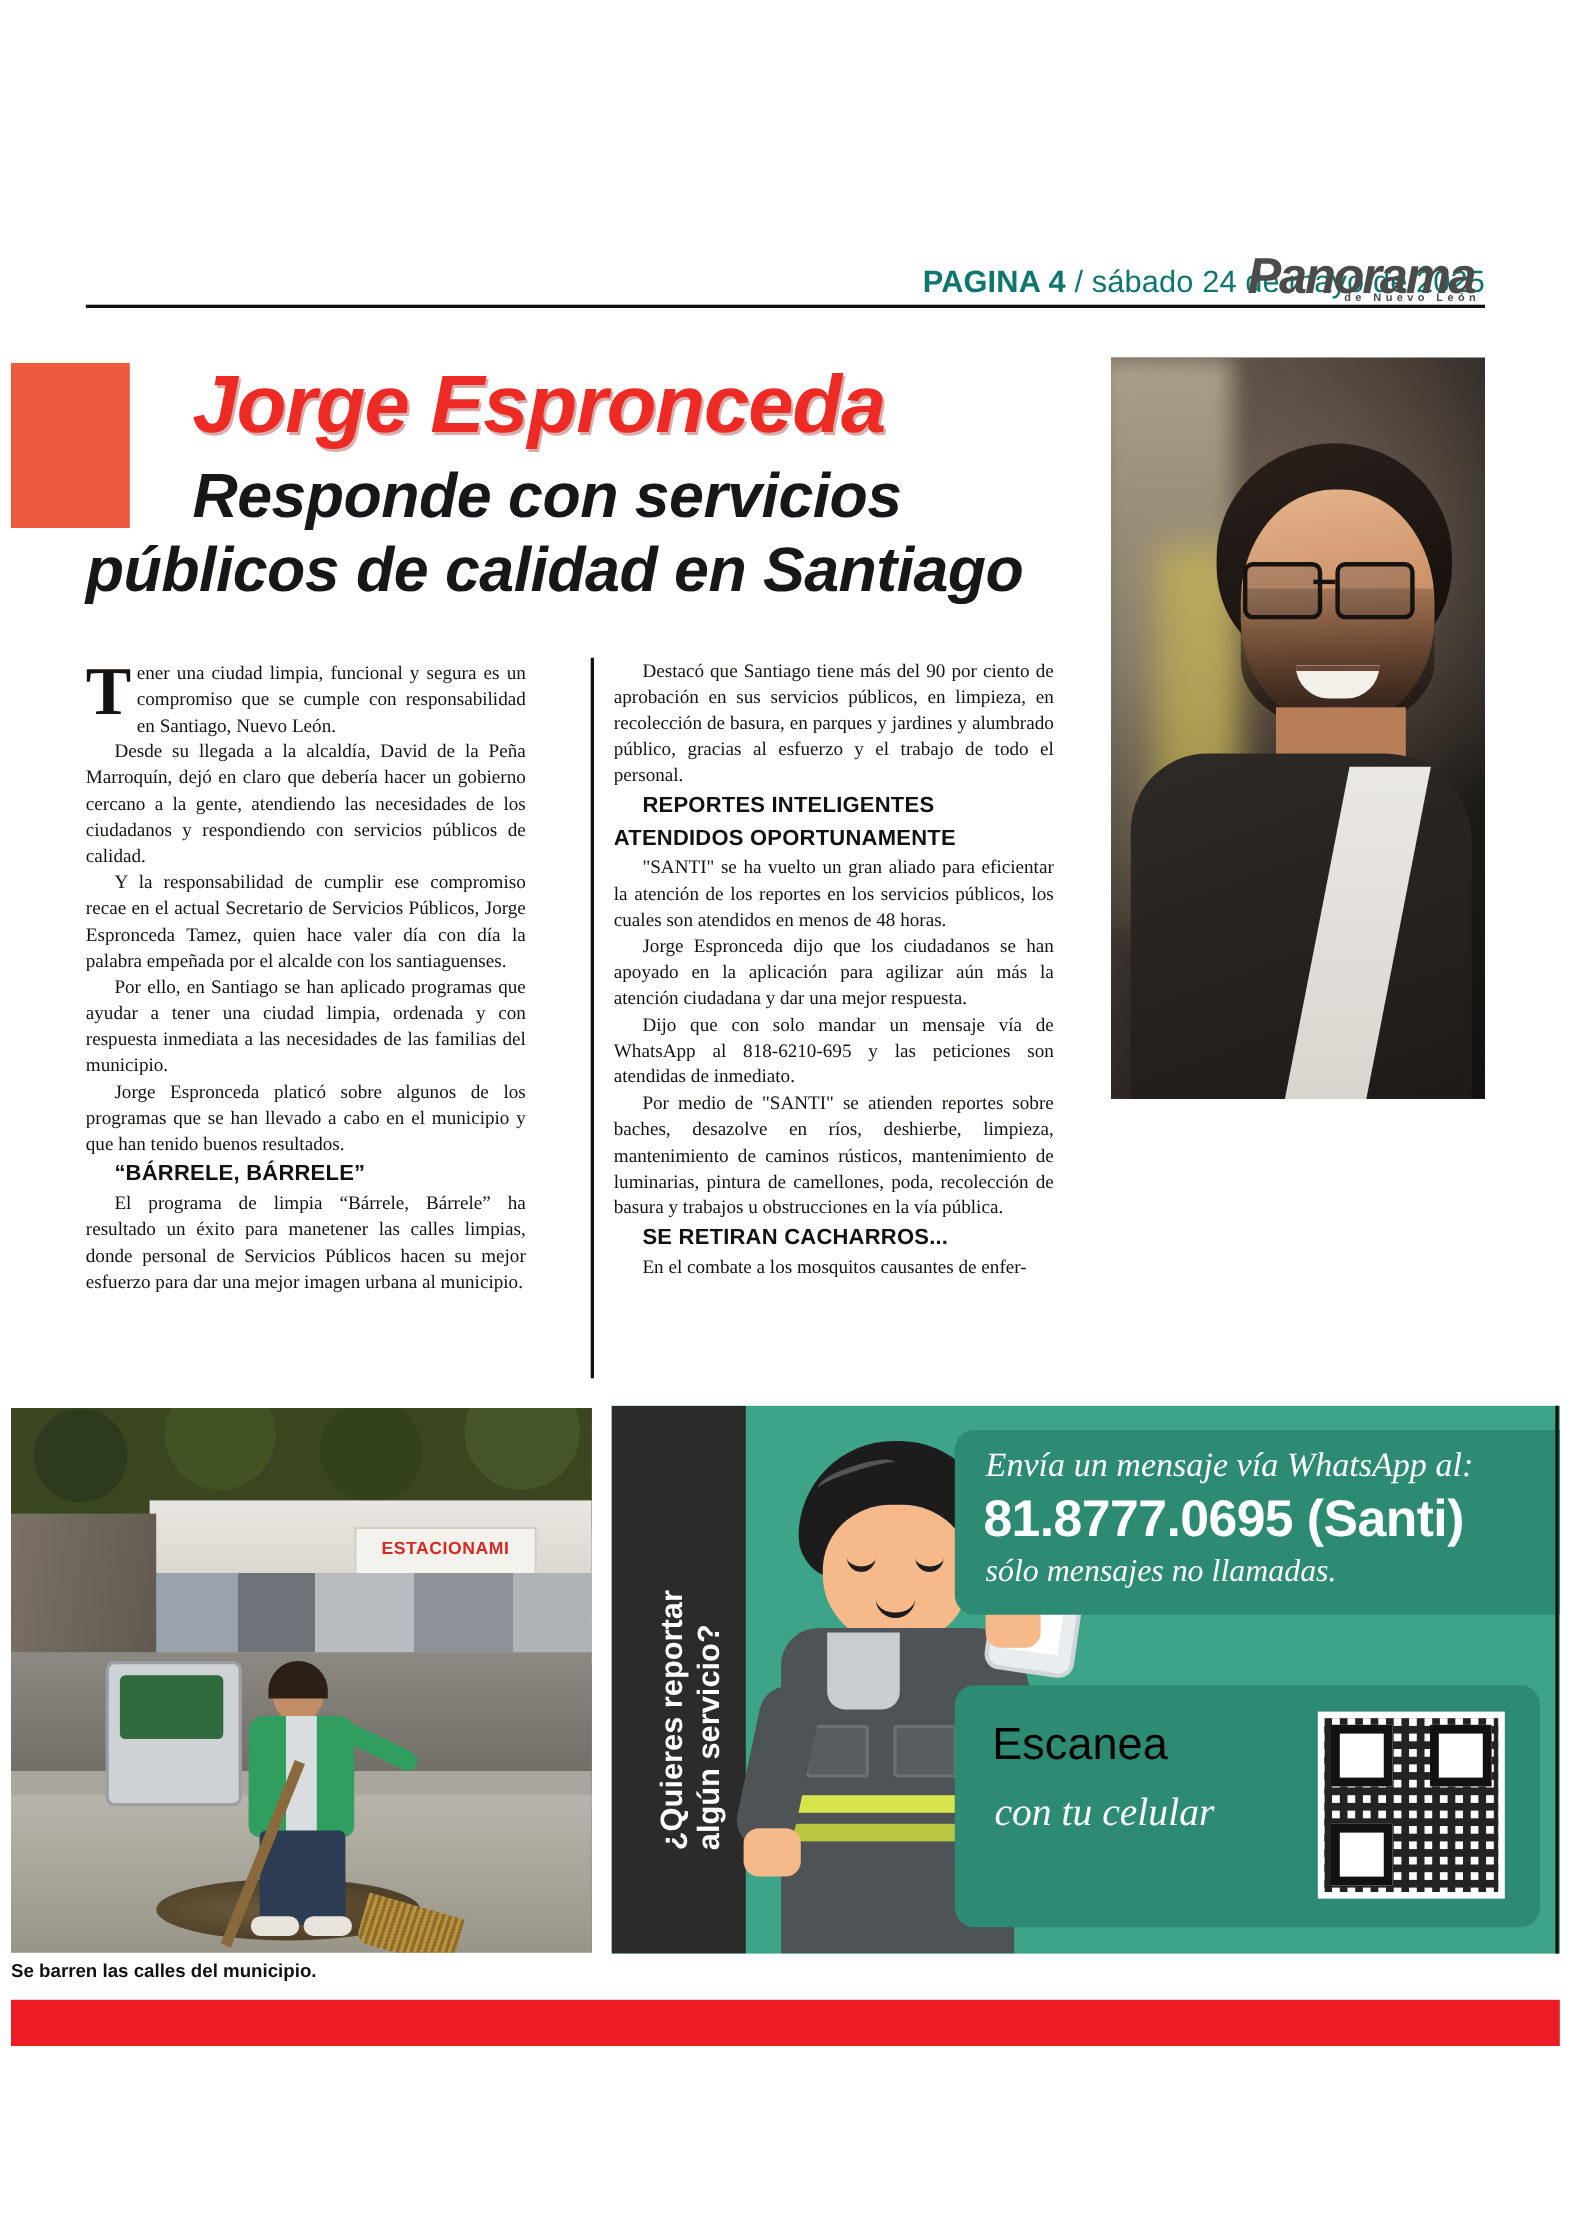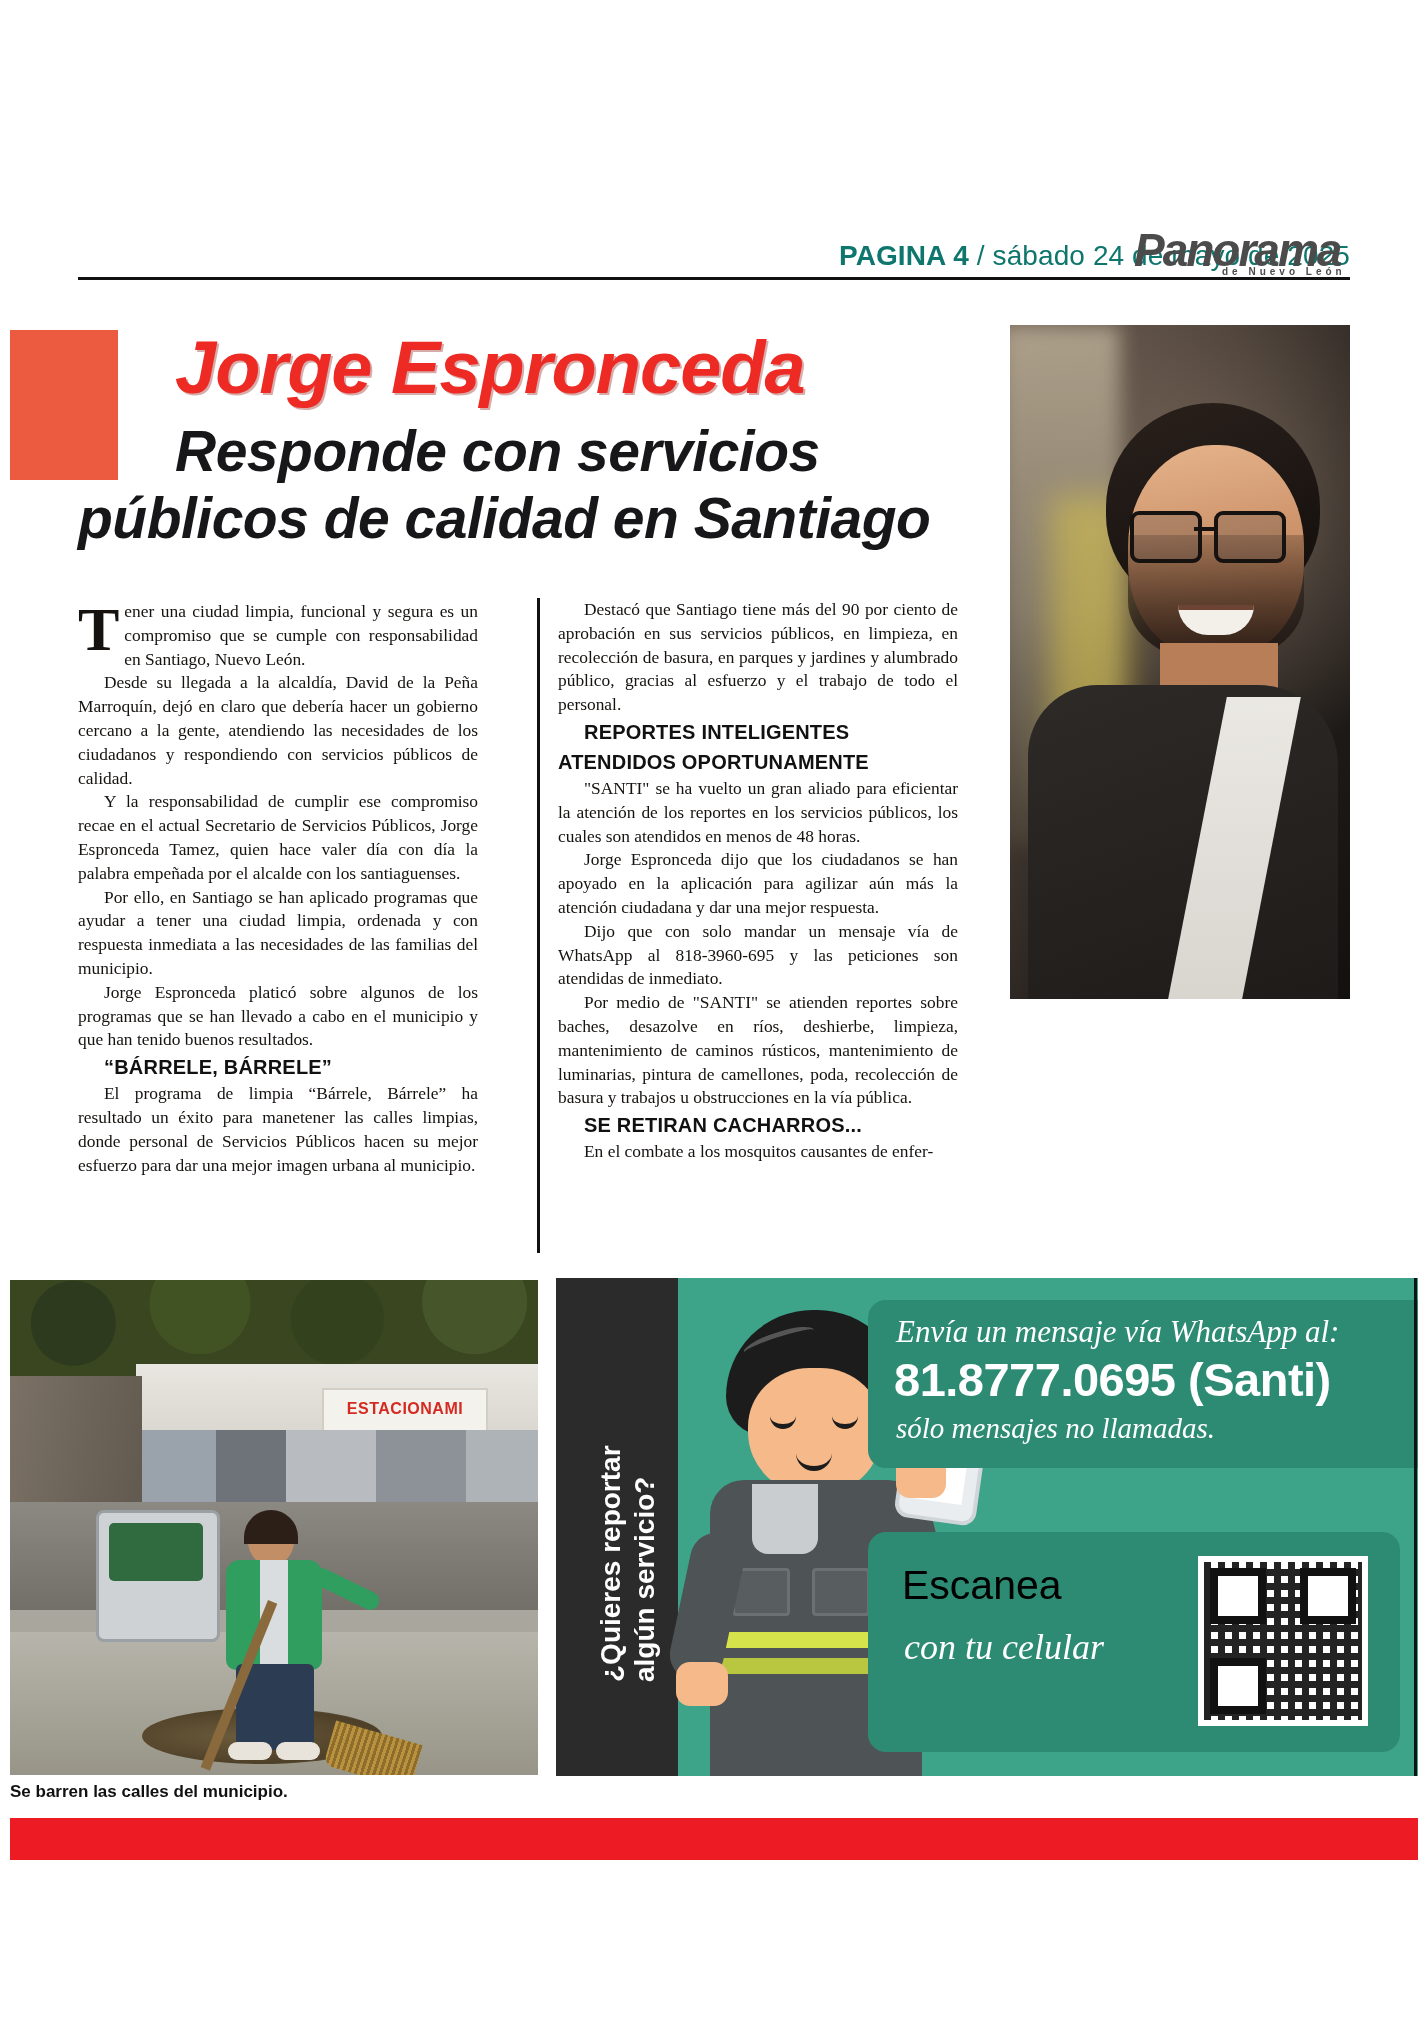--- a/index.html
+++ b/index.html
@@ -214,21 +214,21 @@
     <p>Jorge Espronceda platicó sobre algunos de los programas que se han llevado a cabo en el municipio y que han tenido buenos resultados.</p>
     <p class="secth">“BÁRRELE, BÁRRELE”</p>
     <p>El programa de limpia “Bárrele, Bárrele” ha resultado un éxito para manetener las calles limpias, donde personal de Servicios Públicos hacen su mejor esfuerzo para dar una mejor imagen urbana al municipio.</p>
   </div>
 
   <div class="col col2">
     <p>Destacó que Santiago tiene más del 90 por ciento de aprobación en sus servicios públicos, en limpieza, en recolección de basura, en parques y jardines y alumbrado público, gracias al esfuerzo y el trabajo de todo el personal.</p>
     <p class="secth"><span>REPORTES INTELIGENTES</span><br><span>ATENDIDOS OPORTUNAMENTE</span></p>
     <p>"SANTI" se ha vuelto un gran aliado para eficientar la atención de los reportes en los servicios públicos, los cuales son atendidos en menos de 48 horas.</p>
     <p>Jorge Espronceda dijo que los ciudadanos se han apoyado en la aplicación para agilizar aún más la atención ciudadana y dar una mejor respuesta.</p>
-    <p>Dijo que con solo mandar un mensaje vía de WhatsApp al 818-3960-695 y las peticiones son atendidas de inmediato.</p>
+    <p>Dijo que con solo mandar un mensaje vía de WhatsApp al 818-6210-695 y las peticiones son atendidas de inmediato.</p>
     <p>Por medio de "SANTI" se atienden reportes sobre baches, desazolve en ríos, deshierbe, limpieza, mantenimiento de caminos rústicos, mantenimiento de luminarias, pintura de camellones, poda, recolección de basura y trabajos u obstrucciones en la vía pública.</p>
     <p class="secth">SE RETIRAN CACHARROS...</p>
     <p>En el combate a los mosquitos causantes de enfer-</p>
   </div>
 
   <div class="photo">
     <div class="sky"></div>
     <div class="trees"></div>
     <div class="bldg"></div>
     <div class="sign">

